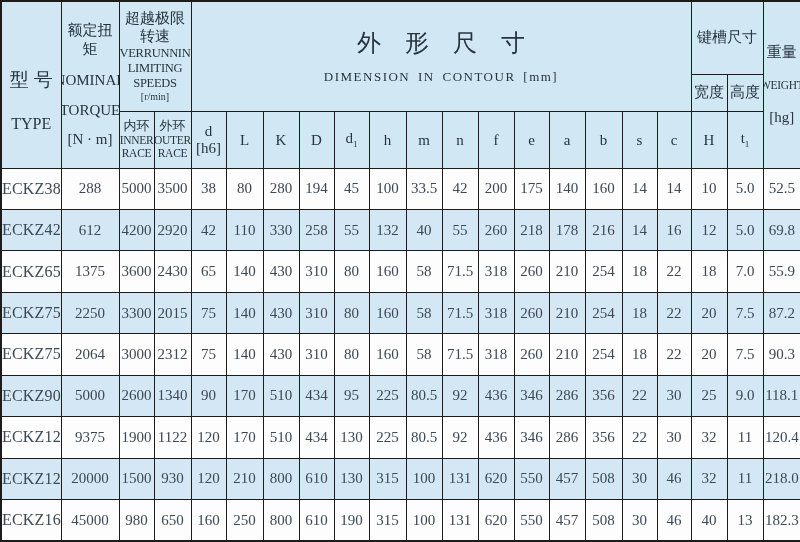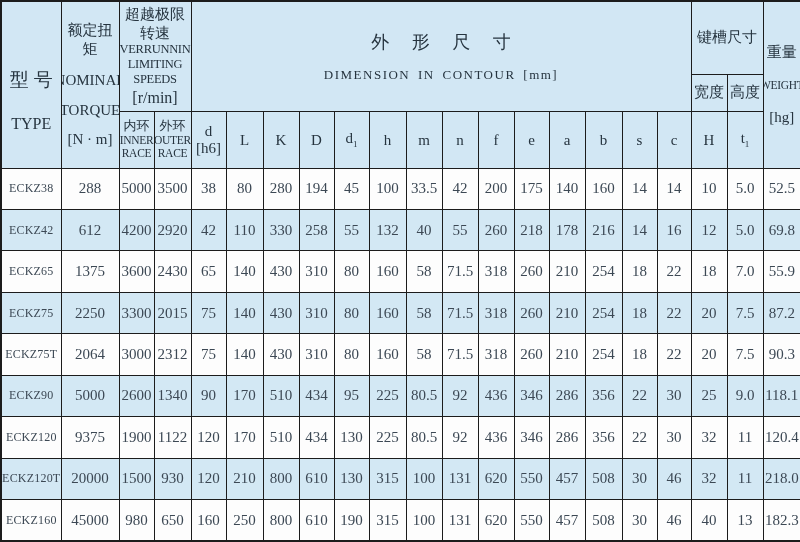--- a/index.html
+++ b/index.html
@@ -20,34 +20,34 @@
   .hdr{background:var(--hdr-bg);color:var(--hdr-text);}
   .vstack{display:flex;flex-direction:column;justify-content:space-evenly;
           align-items:center;height:100%;}
   .tight{display:flex;flex-direction:column;justify-content:center;
          align-items:center;height:100%;line-height:1.22;}
   .zh-lg{font-size:19px;letter-spacing:5px;text-indent:5px;margin-top:31px;}
   .en-lg{font-size:16px;}
   .zh-md{font-size:15px;}
   .en-md{font-size:15px;}
   .en-cond{font-size:12.5px;letter-spacing:-0.3px;}
-  .unit-sm{font-size:16px;}
+  .unit-sm{font-size:10px;}
   .zh-sm{font-size:13px;text-align:center;}
   .en-sm{font-size:11.5px;letter-spacing:-0.3px;line-height:1.15;}
-  .zh-sp{font-size:18px;letter-spacing:9px;text-indent:9px;text-align:center;}
+  .zh-sp{font-size:24px;letter-spacing:9px;text-indent:9px;text-align:center;}
   .dim-en{font-size:13px;letter-spacing:1.5px;word-spacing:3px;}
   .letter{font-size:15px;line-height:1.1;}
   .letter sub{font-size:9px;}
   thead tr.r1{height:73px}
   thead tr.r2{height:37px}
   thead tr.r3{height:57px}
   tbody tr{height:41px}
   tbody td{font-size:15px;background:var(--row-bg);}
   tbody tr.stripe td{background:var(--stripe-bg);}
-  tbody td.type-cell{font-size:12px;letter-spacing:0.2px;}
+  tbody td.type-cell{font-size:16px;letter-spacing:0.2px;}
 </style>
 </head>
 <body>
 
 <table>
   <colgroup>
     <col style="width:60px">
       <col style="width:58px">
     <col style="width:35px">
       <col style="width:37px">

